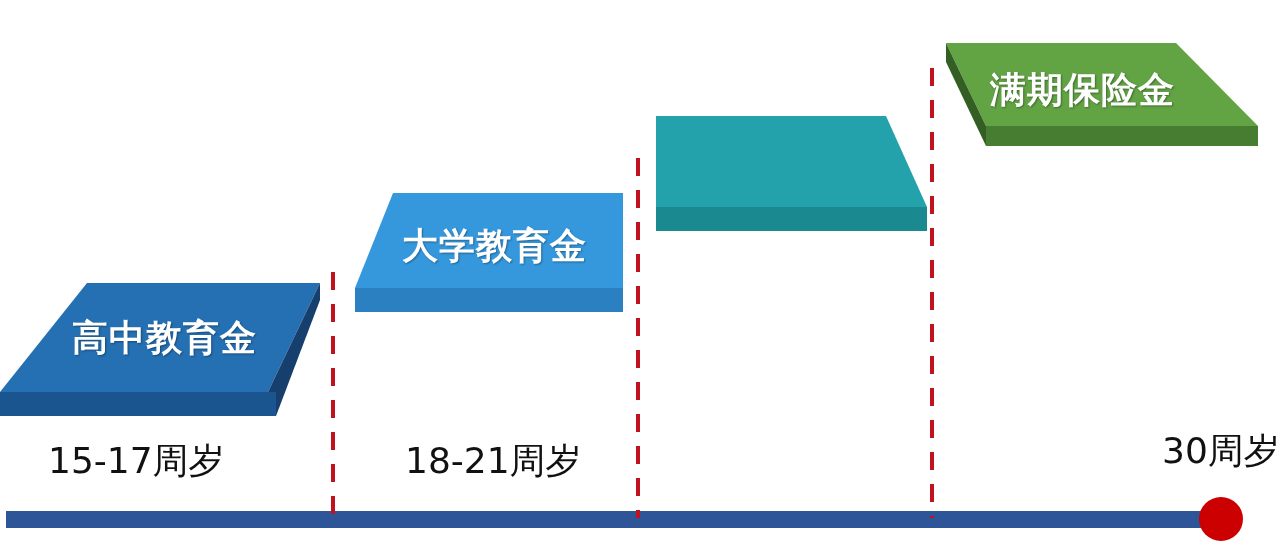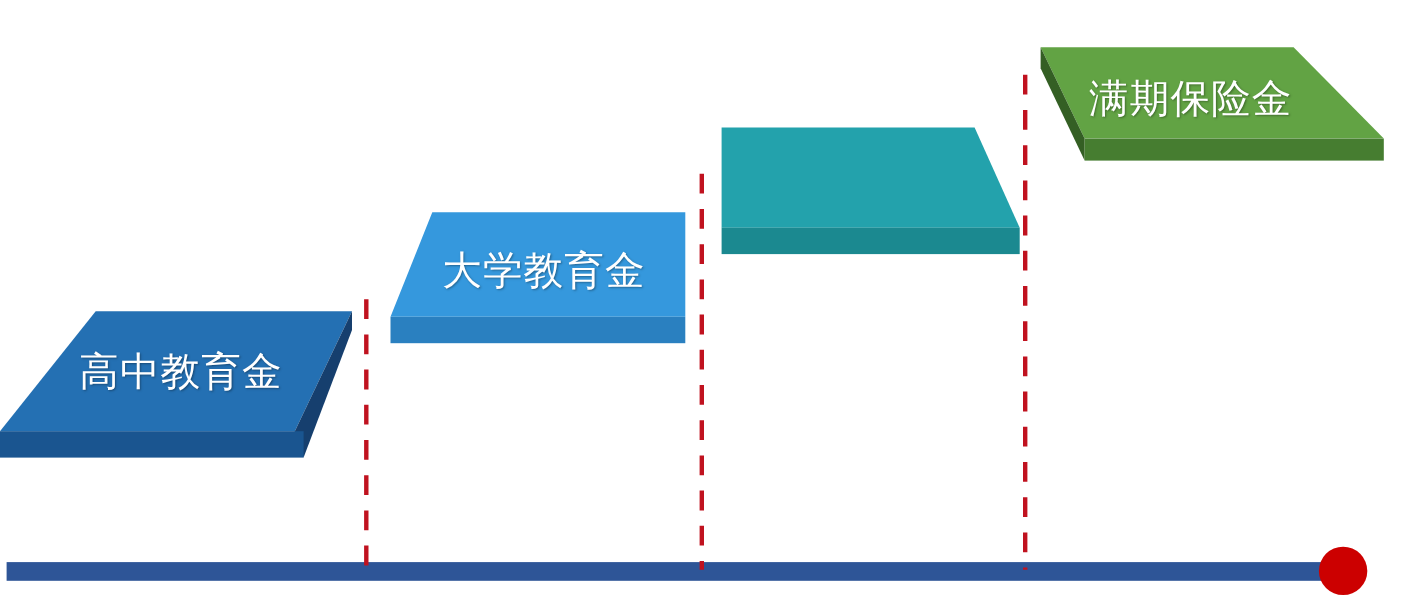--- a/index.html
+++ b/index.html
@@ -1,21 +1,21 @@
 <!DOCTYPE html>
 <html><head>
   <meta charset="utf-8">
   <style>
     html, body { margin: 0; padding: 0; background: #ffffff; }
     body { width: 1284px; height: 552px; overflow: hidden; position: relative;
            font-family: "DejaVu Sans", "Liberation Sans", sans-serif; }
     #stage { position: absolute; left: 0; top: 0; width: 1284px; height: 552px; }
     svg { position: absolute; left: 0; top: 0; }
     .step-label {
-      position: absolute; color: #ffffff; font-weight: normal; font-size: 36px;
+      position: absolute; color: #ffffff; font-weight: bold; font-size: 36px;
       letter-spacing: 1px; white-space: nowrap;
       text-shadow: 1px 1px 2px rgba(0,0,0,0.35);
       font-family: "DejaVu Sans", sans-serif;
     }
     .age-label {
       position: absolute; color: #111111; font-size: 36px; white-space: nowrap;
       font-family: "DejaVu Sans", sans-serif;
     }
   </style>
 </head>
@@ -52,13 +52,16 @@
       <rect x="986" y="126" width="272" height="20" fill="#467D30"></rect>
     </g>
 
     <circle cx="1221" cy="519" r="22" fill="#CC0000"></circle>
   </svg>
 
   <div class="step-label" style="left:402px; top:222px;">大学教育金</div>
   <div class="step-label" style="left:72px; top:314px;">高中教育金</div>
   <div class="step-label" style="left:990px; top:66px;">满期保险金</div>
 
+  <div class="age-label" style="left:48px; top:437px;">15-17周岁</div>
+  <div class="age-label" style="left:405px; top:437px;">18-21周岁</div>
+  <div class="age-label" style="left:1162px; top:427px;">30周岁</div>
 </div>
 
 </body></html>

